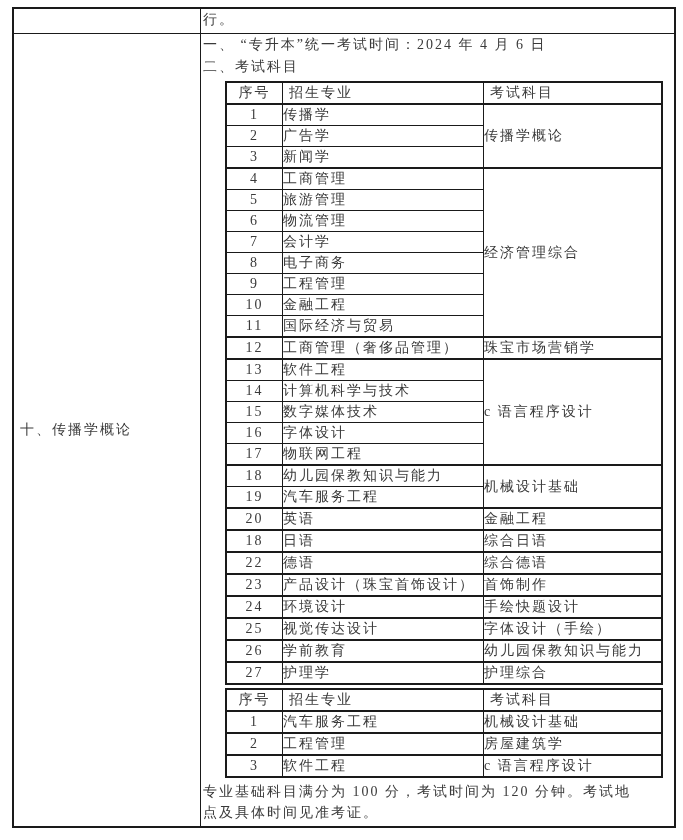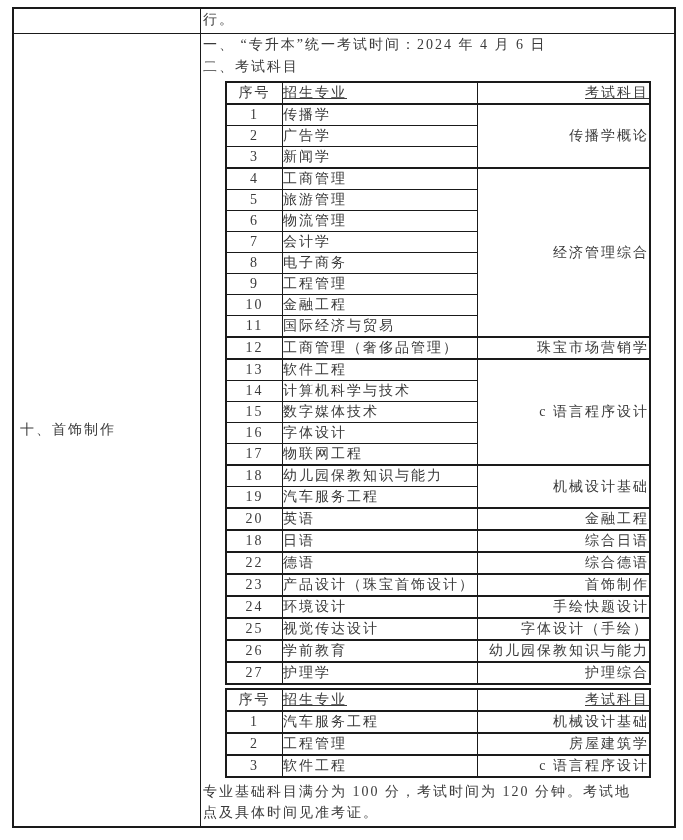--- a/index.html
+++ b/index.html
@@ -85,27 +85,26 @@
     width: 55px;
     text-align: center;
   }
   .c-major {
     width: 194px;
     text-align: left;
     padding-left: 6px;
   }
   .c-subject {
     width: 171px;
-    text-align: right;
+    text-align: left;
     padding-left: 6px;
   }
   table.inner th.c-major,
   table.inner th.c-subject {
-    padding-left: 0;
-    text-decoration: underline;
+    padding-left: 6px;
   }
   .footer-note {
     line-height: 21px;
     letter-spacing: 2px;
     padding: 2px 0 0 2px;
     white-space: pre-wrap;
   }
 </style>
 </head>
 <body>
@@ -114,21 +113,21 @@
   <table class="outer">
     <tbody>
       <tr class="outer-r1">
         <td class="left-col"></td>
         <td class="content-cell">
           <div class="tline">行。</div>
         </td>
       </tr>
       <tr class="outer-r2">
         <td class="left-col mid">
-          <span>十、首饰制作</span>
+          <span>十、传播学概论</span>
         </td>
         <td class="content-cell">
           <div class="tline">一、 “专升本”统一考试时间：2024 年 4 月 6 日</div>
           <div class="tline">二、考试科目</div>
 
           <table class="inner">
             <thead>
               <tr>
                 <th class="c-no">序号</th>
                 <th class="c-major">招生专业</th>

